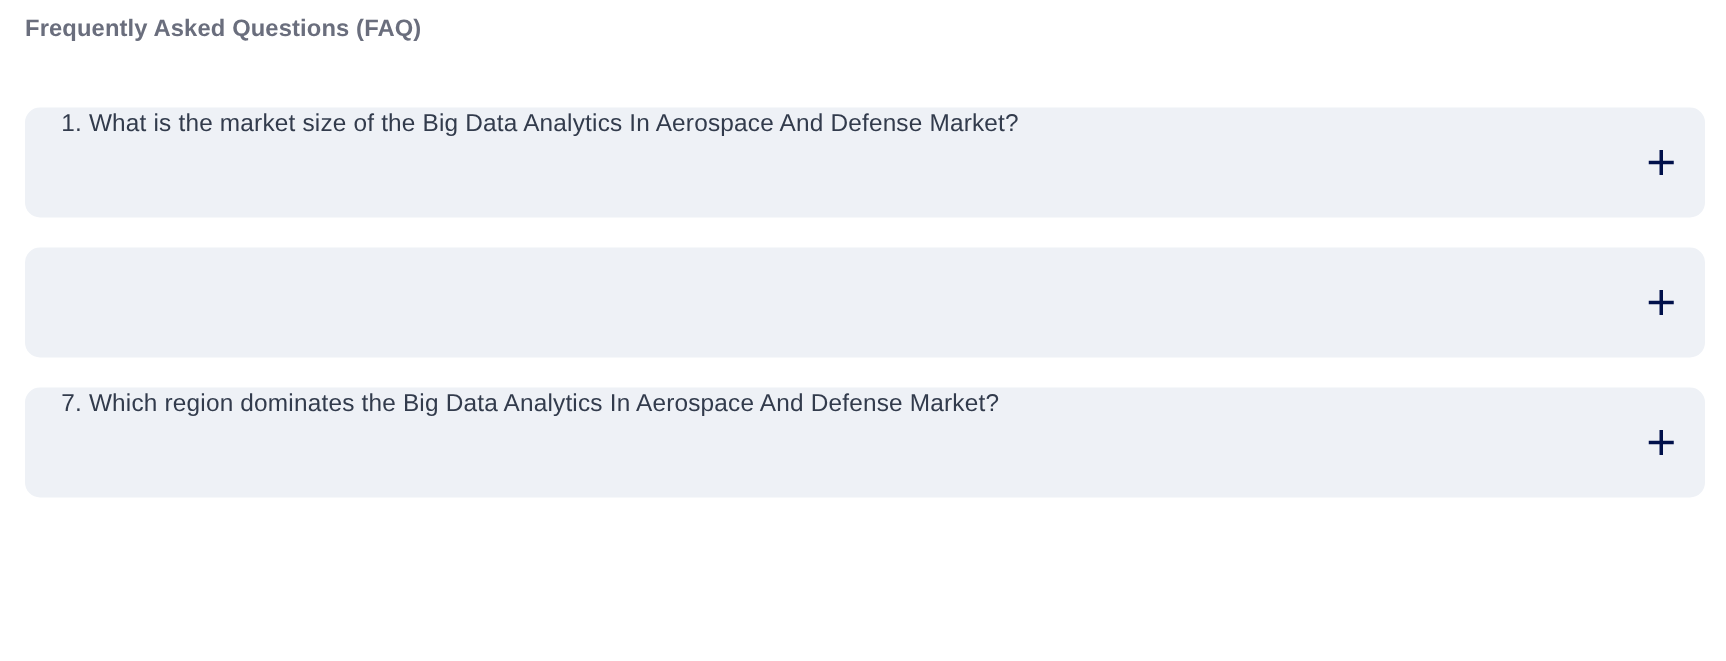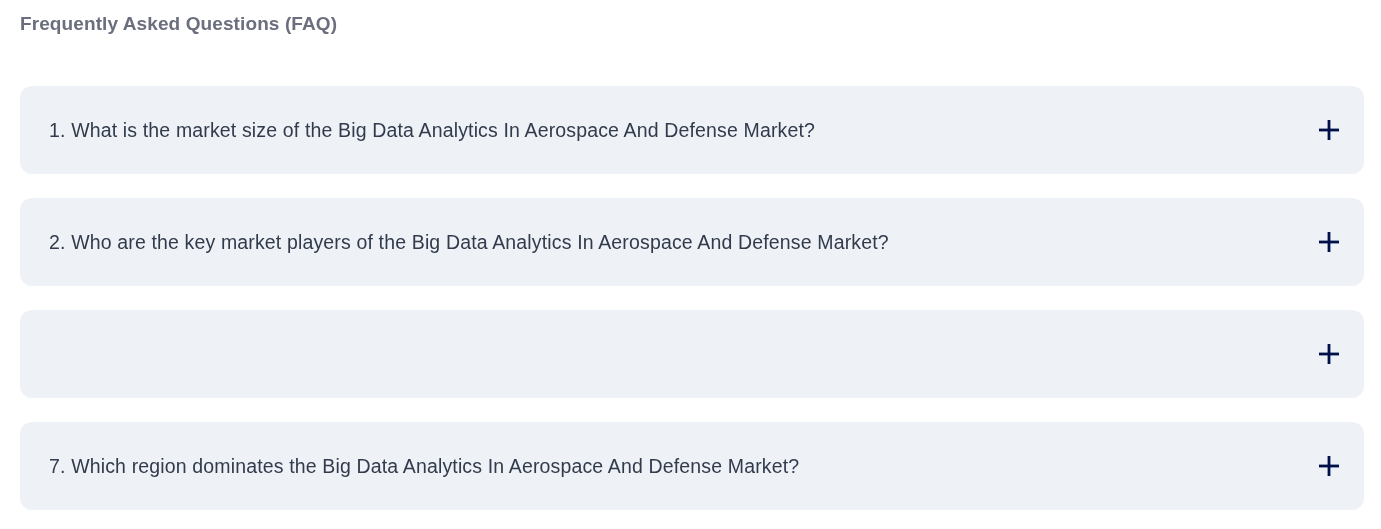--- a/index.html
+++ b/index.html
@@ -43,21 +43,21 @@
   .faq-item {
     position: relative;
     box-sizing: border-box;
     width: 1344px;
     height: 88px;
     background: #eef1f6;
     border-radius: 12px;
     margin-bottom: 24px;
     cursor: pointer;
     display: flex;
-    align-items: center;
+    align-items: flex-start;
   }
 
   .faq-item:last-child {
     margin-bottom: 0;
   }
 
   .faq-question {
     padding-left: 29px;
     padding-right: 80px;
     font-size: 19.5px;
@@ -100,31 +100,20 @@
       <div class="faq-toggle">
         <span>
           <svg width="22" height="22" viewBox="0 0 22 22" aria-hidden="true">
             <rect x="9.6" y="1" width="2.8" height="20" fill="#00104a"></rect>
             <rect x="1" y="9.6" width="20" height="2.8" fill="#00104a"></rect>
           </svg>
         </span>
       </div>
     </div>
 
-    <div class="faq-item">
-      <div class="faq-question">2. Who are the key market players of the Big Data Analytics In Aerospace And Defense Market?</div>
-      <div class="faq-toggle">
-        <span>
-          <svg width="22" height="22" viewBox="0 0 22 22" aria-hidden="true">
-            <rect x="9.6" y="1" width="2.8" height="20" fill="#00104a"></rect>
-            <rect x="1" y="9.6" width="20" height="2.8" fill="#00104a"></rect>
-          </svg>
-        </span>
-      </div>
-    </div>
 
     <div class="faq-item">
       <div class="faq-toggle">
         <span>
           <svg width="22" height="22" viewBox="0 0 22 22" aria-hidden="true">
             <rect x="9.6" y="1" width="2.8" height="20" fill="#00104a"></rect>
             <rect x="1" y="9.6" width="20" height="2.8" fill="#00104a"></rect>
           </svg>
         </span>
       </div>

